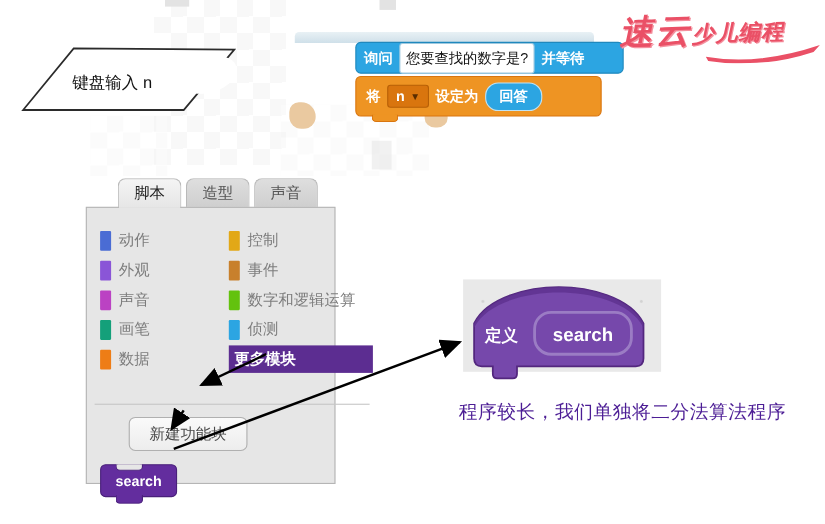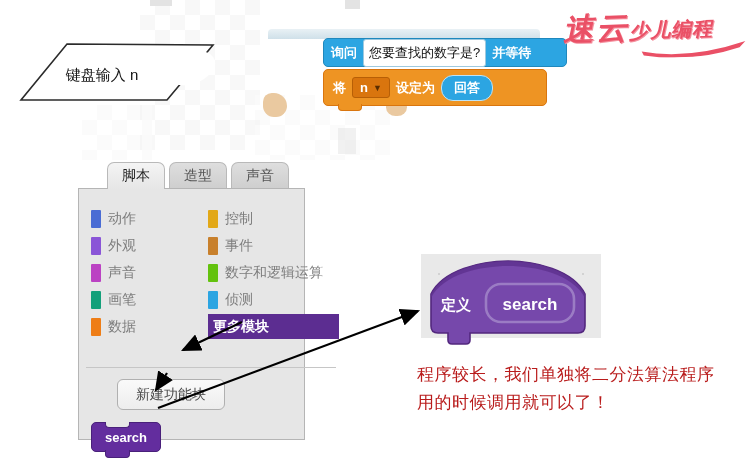--- a/index.html
+++ b/index.html
@@ -70,21 +70,21 @@
     background:#e6e6e6;border:1px solid #49207a;border-top:none;border-radius:0 0 4px 4px;}
 
   
   .define-area{position:absolute;left:421px;top:254px;width:180px;height:84px;
     background:#e9e9e9;background-image:radial-gradient(#d2d2d2 1px,transparent 1.5px);
     background-size:24px 24px;background-position:6px 8px;}
   .define-area svg{position:absolute;left:2px;top:4px;}
 
   
   .caption{position:absolute;left:417px;top:361px;width:332px;
-    font-family:"Liberation Serif",serif;font-size:17px;color:#b91c1c;
+    font-family:"Liberation Serif",serif;font-size:17px;color:#4c1d95;
     line-height:28px;letter-spacing:.5px;}
 
   
   .flow svg{position:absolute;left:0;top:0;}
 
   
   #arrows{position:absolute;left:0;top:0;pointer-events:none;}
 </style>
 </head>
 <body>
@@ -200,21 +200,20 @@
       <path d="M8 36 C 20 12, 58 3, 85 3 C 112 3, 150 12, 162 36 L162 40
                C 150 16, 112 8, 85 8 C 58 8, 20 16, 8 40 Z" fill="#5f338f" opacity="0.85"></path>
       <rect x="63" y="26" width="88" height="38" rx="15" fill="none" stroke="#9b7cc4" stroke-width="2.6"></rect>
       <text x="33" y="52" font-size="15" font-weight="bold" fill="#ffffff" text-anchor="middle">定义</text>
       <text x="107" y="52" font-size="17" font-weight="bold" fill="#ffffff" text-anchor="middle">search</text>
     </svg>
   </div>
 
   <div class="caption">
     <div>程序较长，我们单独将二分法算法程序</div>
-    <div>用的时候调用就可以了！</div>
   </div>
 
   <svg id="arrows" width="750" height="476" viewBox="0 0 750 476">
     <defs>
       <marker id="ah" markerWidth="10" markerHeight="8" refX="8" refY="4" orient="auto">
         <path d="M0,0 L9,4 L0,8 Z" fill="#000"></path>
       </marker>
     </defs>
     <line x1="242" y1="322" x2="183" y2="350" stroke="#000" stroke-width="2.2" marker-end="url(#ah)"></line>
     <line x1="167" y1="373" x2="156" y2="390" stroke="#000" stroke-width="2.2" marker-end="url(#ah)"></line>

